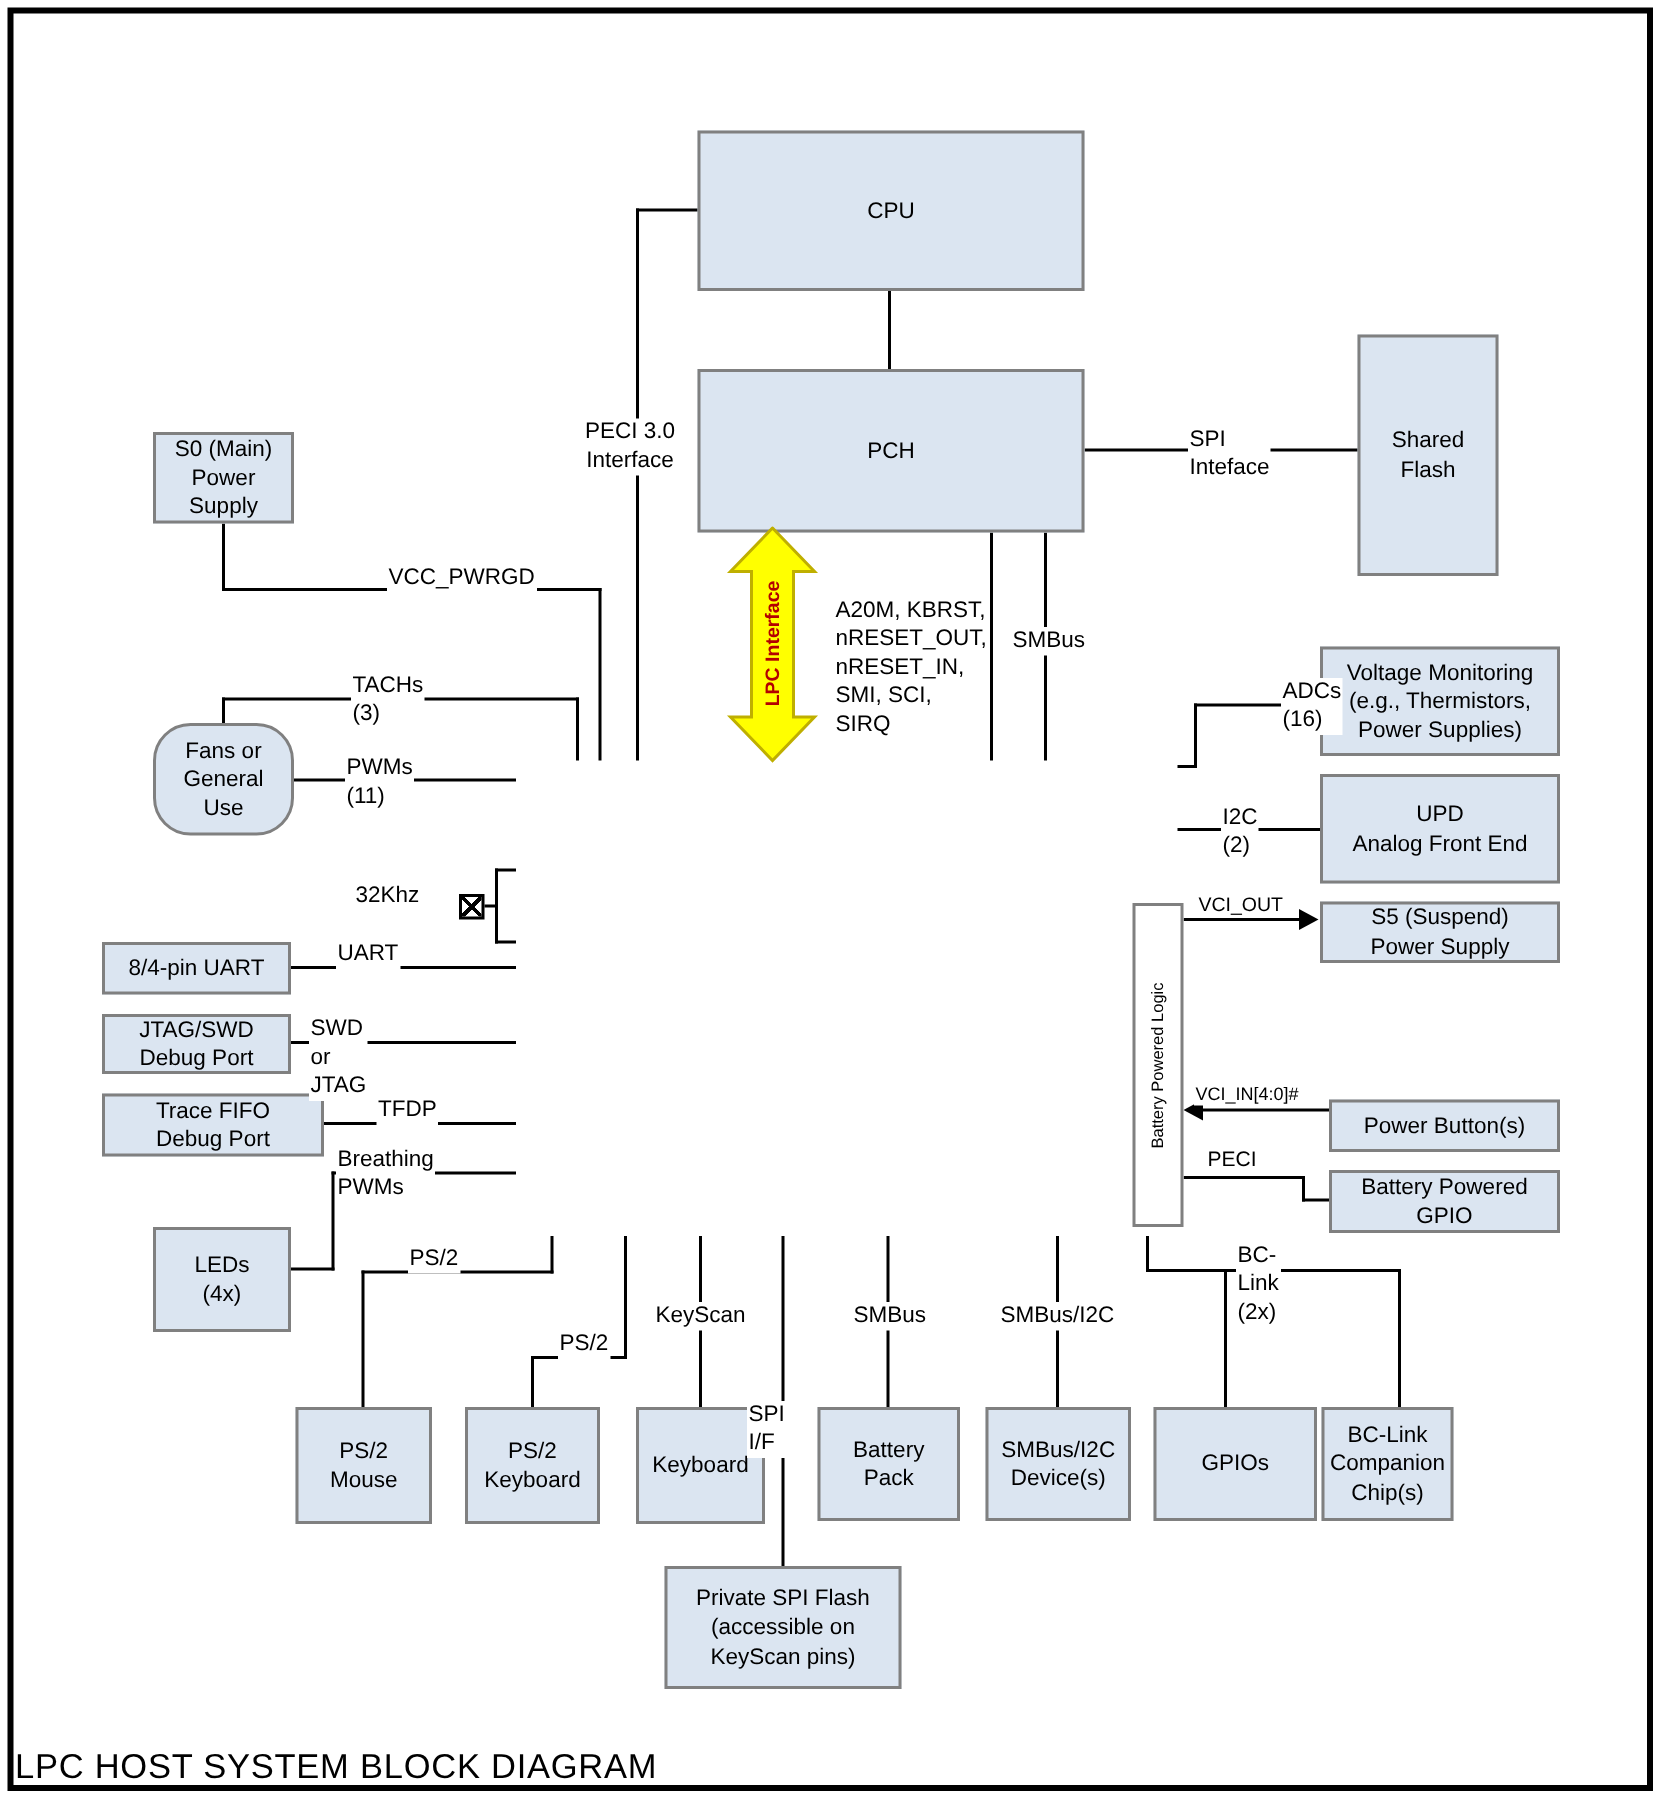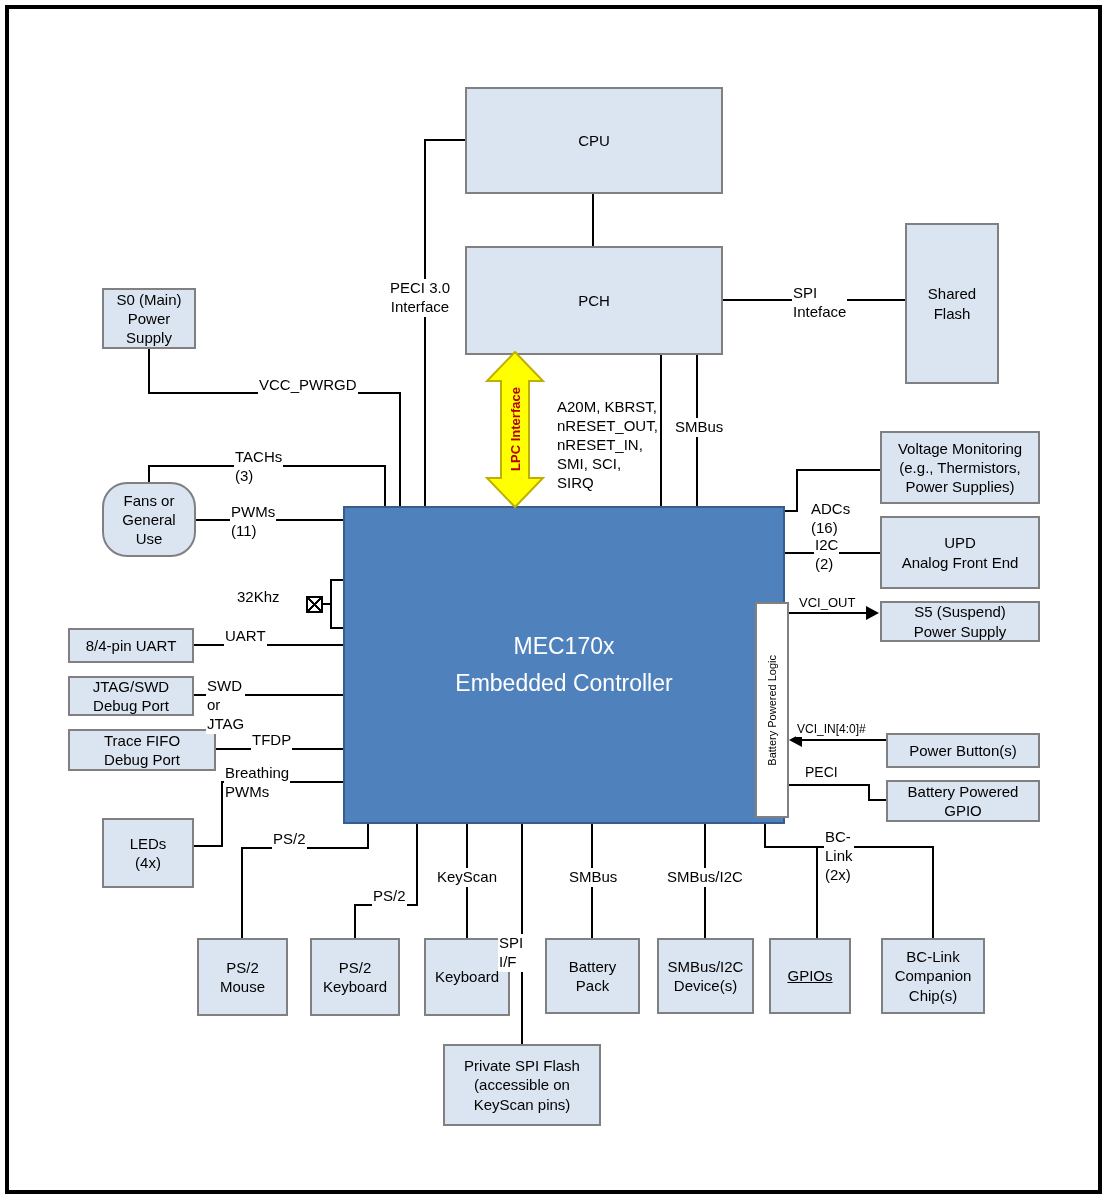--- a/index.html
+++ b/index.html
@@ -132,31 +132,29 @@
 GPIO</div>
       <div class="block" style="left: 197px; top: 938px; width: 91px; height: 78px;">PS/2
 Mouse</div>
       <div class="block" style="left: 310px; top: 938px; width: 90px; height: 78px;">PS/2
 Keyboard</div>
       <div class="block" style="left: 424px; top: 938px; width: 86px; height: 78px;">Keyboard</div>
       <div class="block" style="left: 545px; top: 938px; width: 95px; height: 76px;">Battery
 Pack</div>
       <div class="block" style="left: 657px; top: 938px; width: 97px; height: 76px;">SMBus/I2C
 Device(s)</div>
-      <div class="block" style="left: 769px; top: 938px; width: 82px; height: 76px; text-decoration: underline;">GPIOs</div>
-      <div class="block" style="left: 881px; top: 938px; width: 104px; height: 76px;">BC-Link
+      <div class="block" style="left: 769px; top: 938px; width: 109px; height: 76px;">GPIOs</div>
+      <div class="block" style="left: 881px; top: 938px; width: 88px; height: 76px;">BC-Link
 Companion
 Chip(s)</div>
       <div class="block" style="left: 443px; top: 1044px; width: 158px; height: 82px;">Private SPI Flash
 (accessible on
 KeyScan pins)</div>
     </div>
 
-  <div class="mec">MEC170x
-Embedded Controller</div>
 
   <div class="battery-logic">
     <span>Battery Powered Logic</span>
   </div>
 
   <svg class="lpc-arrow" width="70" height="158" viewBox="0 0 70 158">
     <polygon points="35,1 63,30 49,30 49,127 63,127 35,156 7,127 21,127 21,30 7,30" style="fill:var(--arrow-fill,#ffff00);stroke:var(--arrow-border,#bfaf00);stroke-width:2;stroke-linejoin:miter"></polygon>
     <text x="35" y="78" transform="rotate(-90 35 78)" text-anchor="middle" dominant-baseline="central" style="fill:var(--lpc-text,#b30000);font-size:13px;font-weight:bold;font-family:'Liberation Sans',sans-serif">LPC Interface</text>
   </svg>
 
@@ -178,21 +176,22 @@
       <div class="wire-label" style="left: 372px; top: 887px;">PS/2</div>
       <div class="wire-label" style="left: 436px; top: 868px;">KeyScan</div>
       <div class="wire-label" style="left: 498px; top: 893px; margin-top: 41px;">SPI I/F</div>
       <div class="wire-label" style="left: 568px; top: 868px;">SMBus</div>
       <div class="wire-label" style="left: 666px; top: 868px;">SMBus/I2C</div>
       <div class="wire-label" style="left: 556px; top: 398px; text-align: left;">A20M, KBRST,
 nRESET_OUT,
 nRESET_IN,
 SMI, SCI, SIRQ</div>
       <div class="wire-label" style="left: 674px; top: 418px;">SMBus</div>
-      <div class="wire-label" style="left: 810px; top: 452px; margin-top: 48px;">ADCs (16)</div>
+      <div class="wire-label" style="left: 854px; top: 452px;">ADCs (16)</div>
       <div class="wire-label" style="left: 814px; top: 536px;">I2C (2)</div>
       <div class="wire-label" style="left: 798px; top: 595px; font-size: 13px;">VCI_OUT</div>
       <div class="wire-label" style="left: 796px; top: 722px; font-size: 12px;">VCI_IN[4:0]#</div>
       <div class="wire-label" style="left: 804px; top: 764px; font-size: 14px;">PECI</div>
       <div class="wire-label" style="left: 824px; top: 828px;">BC-Link (2x)</div>
     </div>
 
+  <div class="title">LPC HOST SYSTEM BLOCK DIAGRAM</div>
 </div>
 
 </body></html>

